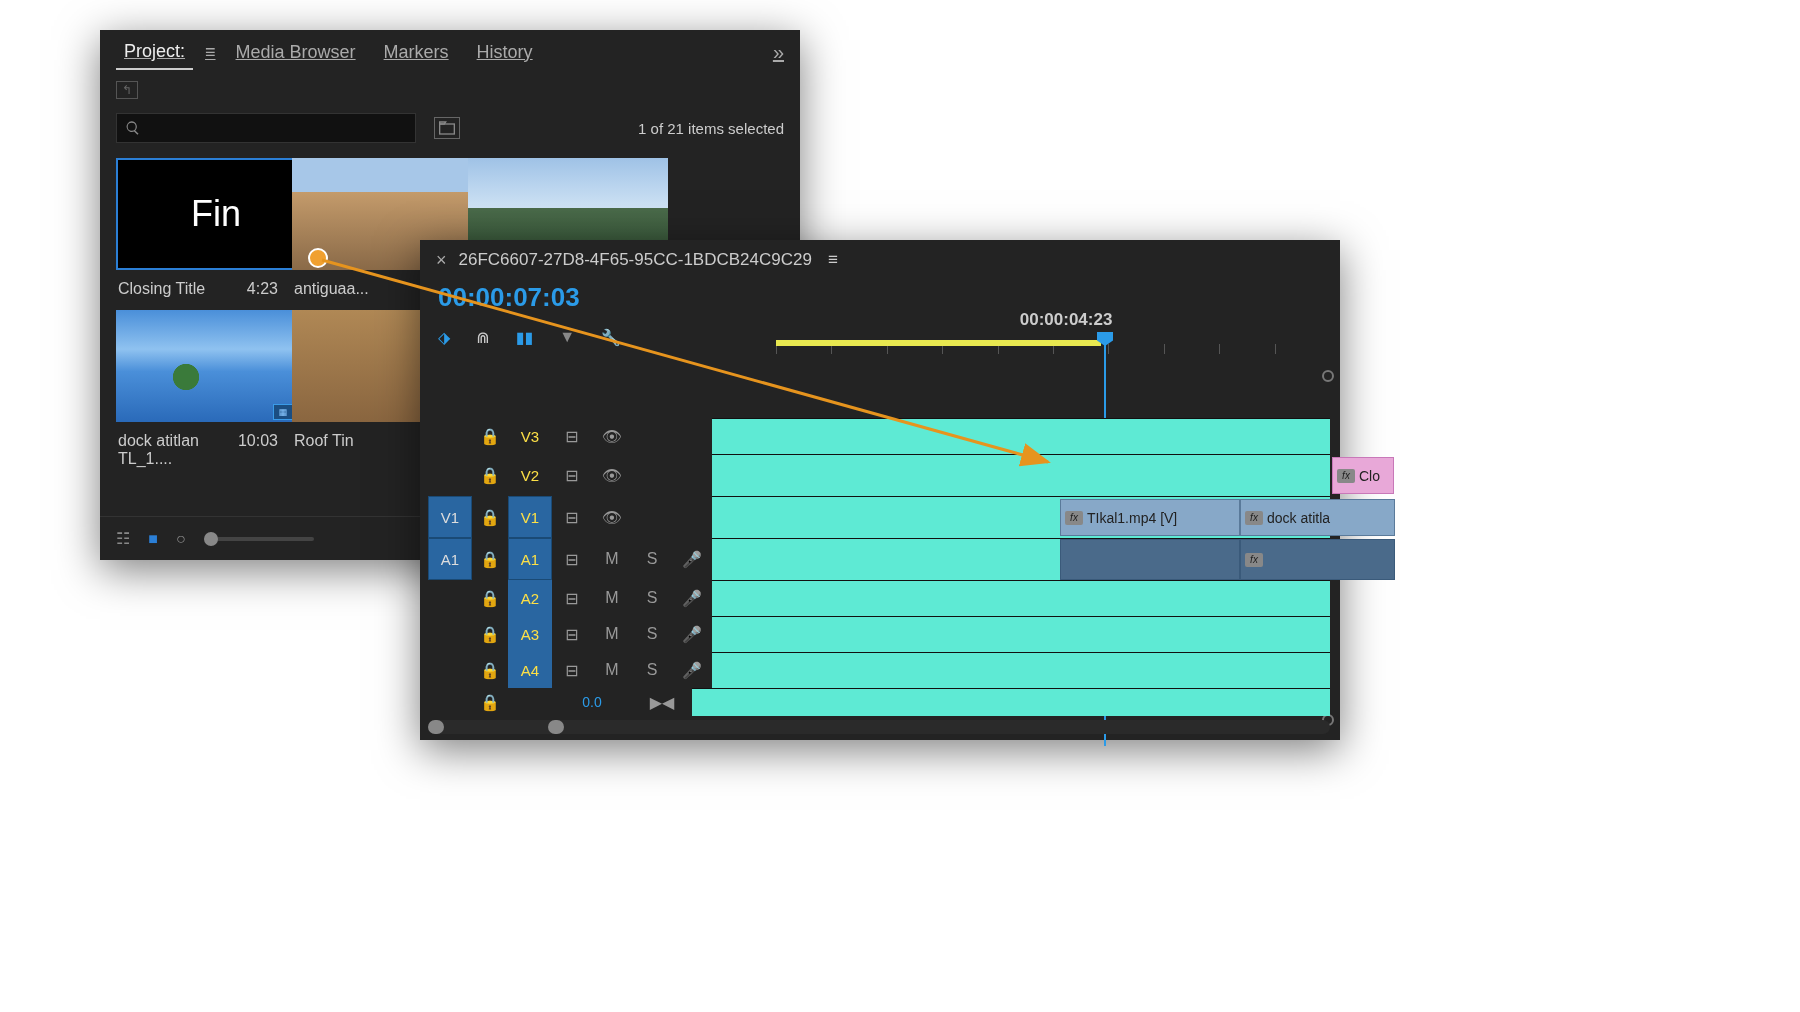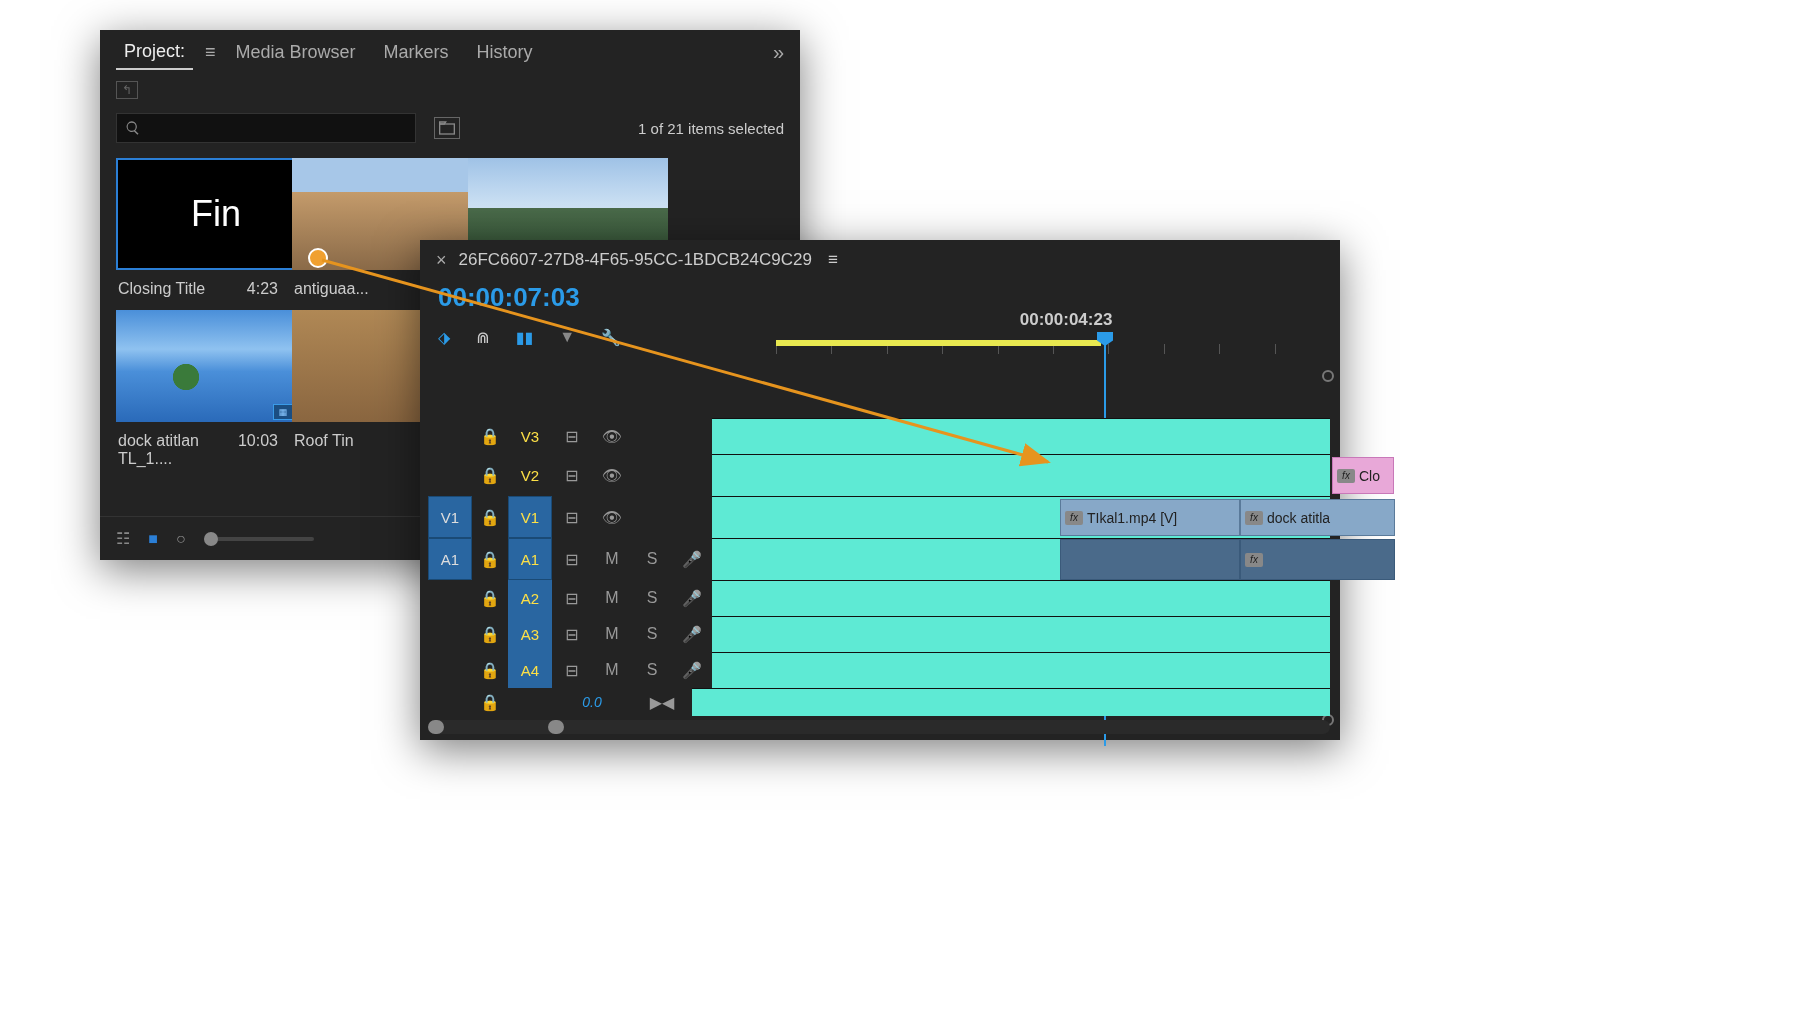--- a/index.html
+++ b/index.html
@@ -1,20 +1,20 @@
 <!DOCTYPE html>
 <html><head>
 <meta charset="utf-8">
 <style>
   * { box-sizing: border-box; margin: 0; padding: 0; font-family: -apple-system, "Segoe UI", sans-serif; }
   body { background: #fff; width: 1800px; height: 1012px; position: relative; }
   .panel { position: absolute; background: #232323; color: #ccc; box-shadow: 0 10px 40px rgba(0,0,0,0.5); }
   
   .project-panel { left: 100px; top: 30px; width: 700px; height: 530px; }
-  .tabbar { display: flex; align-items: center; height: 44px; padding: 0 16px; gap: 12px; font-size: 18px; color: #aaa; }
+  .tabbar { display: flex; align-items: center; height: 44px; padding: 0 16px; gap: 12px; font-size: 18px; color: #aaa; text-decoration: underline; }
   .tab { padding: 6px 8px; cursor: pointer; white-space: nowrap; }
   .tab.active { color: #eee; border-bottom: 2px solid #ccc; }
   .tab-menu-icon { margin-left: auto; font-size: 20px; }
   .subbar { display:flex; height:32px; align-items:center; padding:0 16px; color:#666;}
   .toolbar { display:flex; align-items:center; gap:18px; padding: 6px 16px; height:44px; }
   .searchbox { display:flex; align-items:center; background:#111; width:300px; height:30px; border:1px solid #333; padding:0 8px; }
   .searchbox svg { width:16px; height:16px; fill:#888; }
   .sel-count { margin-left:auto; font-size:15px; color:#ccc; }
   .bin-icon { color:#888; width:26px; height:22px; border:1px solid #666; display:flex; align-items:center; justify-content:center; font-size:13px;}
   .thumbs { display:flex; flex-wrap:wrap; gap:12px; padding: 8px 16px; }
@@ -289,21 +289,21 @@
       <div class="trk-ctrl">⊟</div>
       <div class="trk-ctrl">M</div>
       <div class="trk-ctrl">S</div>
       <div class="trk-ctrl">🎤</div>
       <div class="track-content"></div>
     </div>
     <div class="track-row short" style="height:28px;">
       <div class="src-patch"></div>
       <div class="lock">🔒</div>
       <div class="trk-label"></div>
-      <div class="trk-ctrl" style="width:80px; color:#2b9be8; font-size:14px;font-style:italic;">0.0</div>
+      <div class="trk-ctrl" style="width:80px; color:#2b9be8; font-size:14px;">0.0</div>
       <div class="trk-ctrl" style="width:60px;">▶◀</div>
       <div class="track-content"></div>
     </div>
   </div>
 
   <div class="tl-scrollbar"></div>
 </div>
 
 <svg class="arrow-svg">
   <defs>

